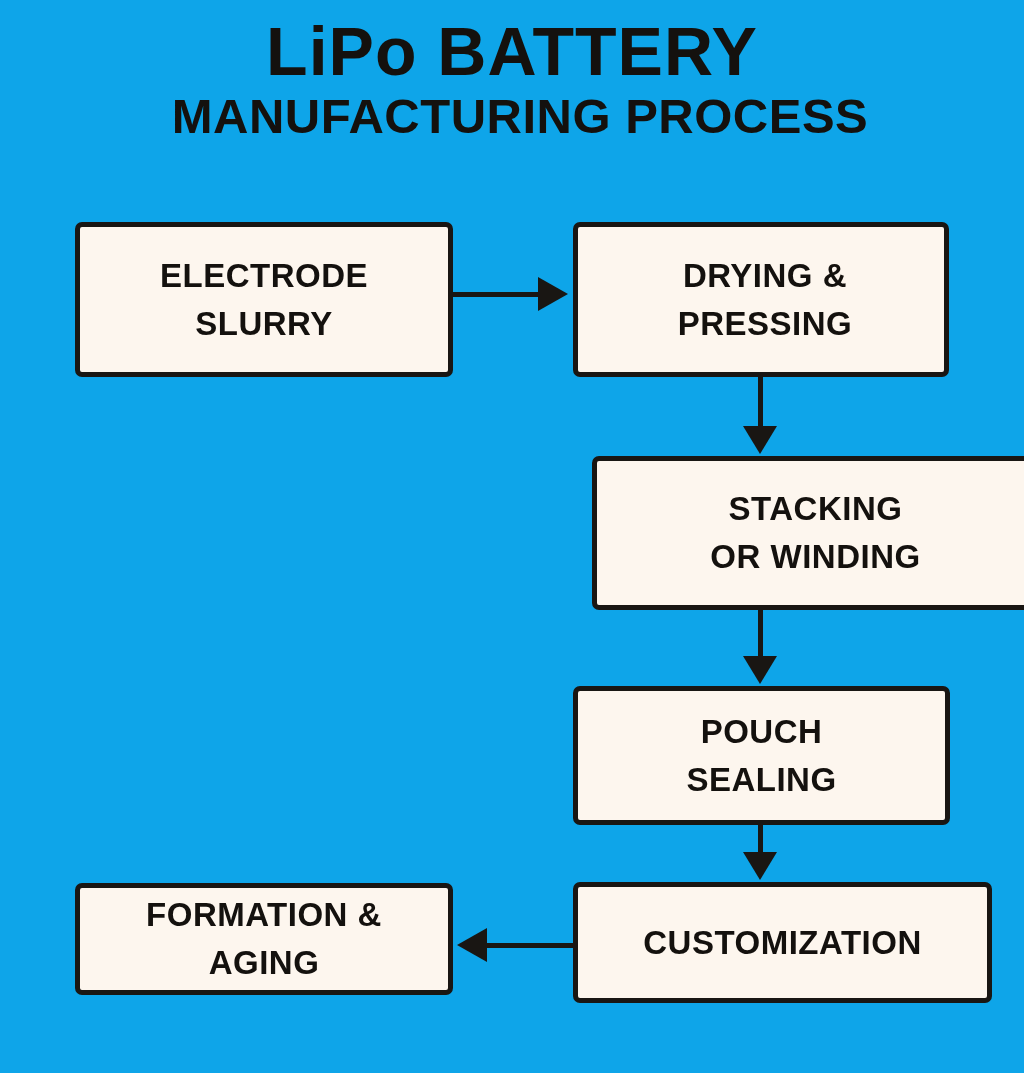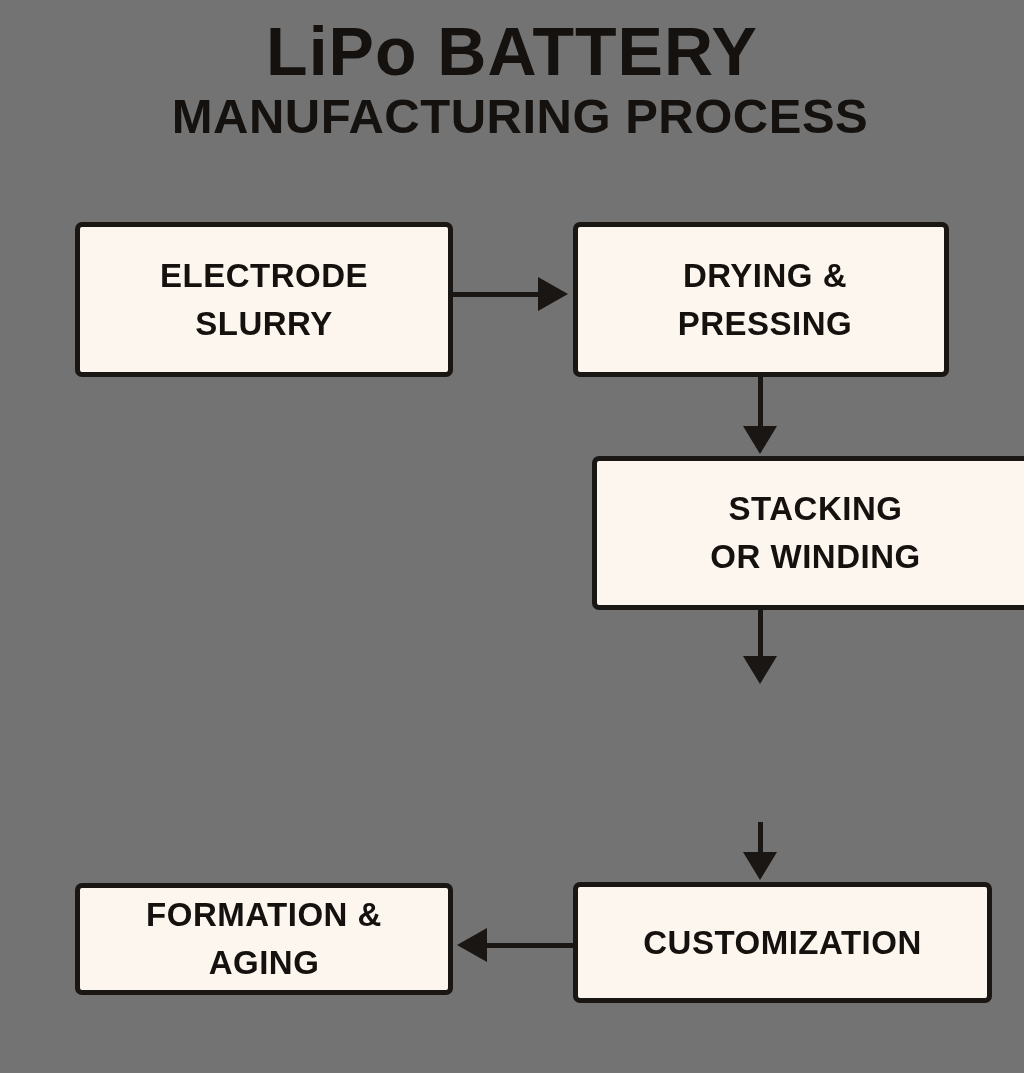--- a/index.html
+++ b/index.html
@@ -4,21 +4,21 @@
 <style>
   html, body {
     margin: 0;
     padding: 0;
     background: #f9efe5;
   }
   .page {
     position: relative;
     width: 1024px;
     height: 1073px;
-    background: #737373;
+    background: #0ea5e9;
     font-family: "Liberation Sans", "DejaVu Sans", sans-serif;
     color: #191613;
     overflow: hidden;
   }
   .title-block {
     position: absolute;
     top: 0;
     left: 0;
     width: 100%;
     text-align: center;
@@ -131,20 +131,24 @@
   <div class="node node-drying-pressing">
     <span>DRYING &amp;
 PRESSING</span>
   </div>
 
   <div class="node node-stacking-winding">
     <span>STACKING
 OR WINDING</span>
   </div>
 
+  <div class="node node-pouch-sealing">
+    <span>POUCH
+SEALING</span>
+  </div>
 
   <div class="node node-customization">
     <span>CUSTOMIZATION</span>
   </div>
 
   <div class="node node-formation-aging">
     <span>FORMATION &amp;
 AGING</span>
   </div>
 

